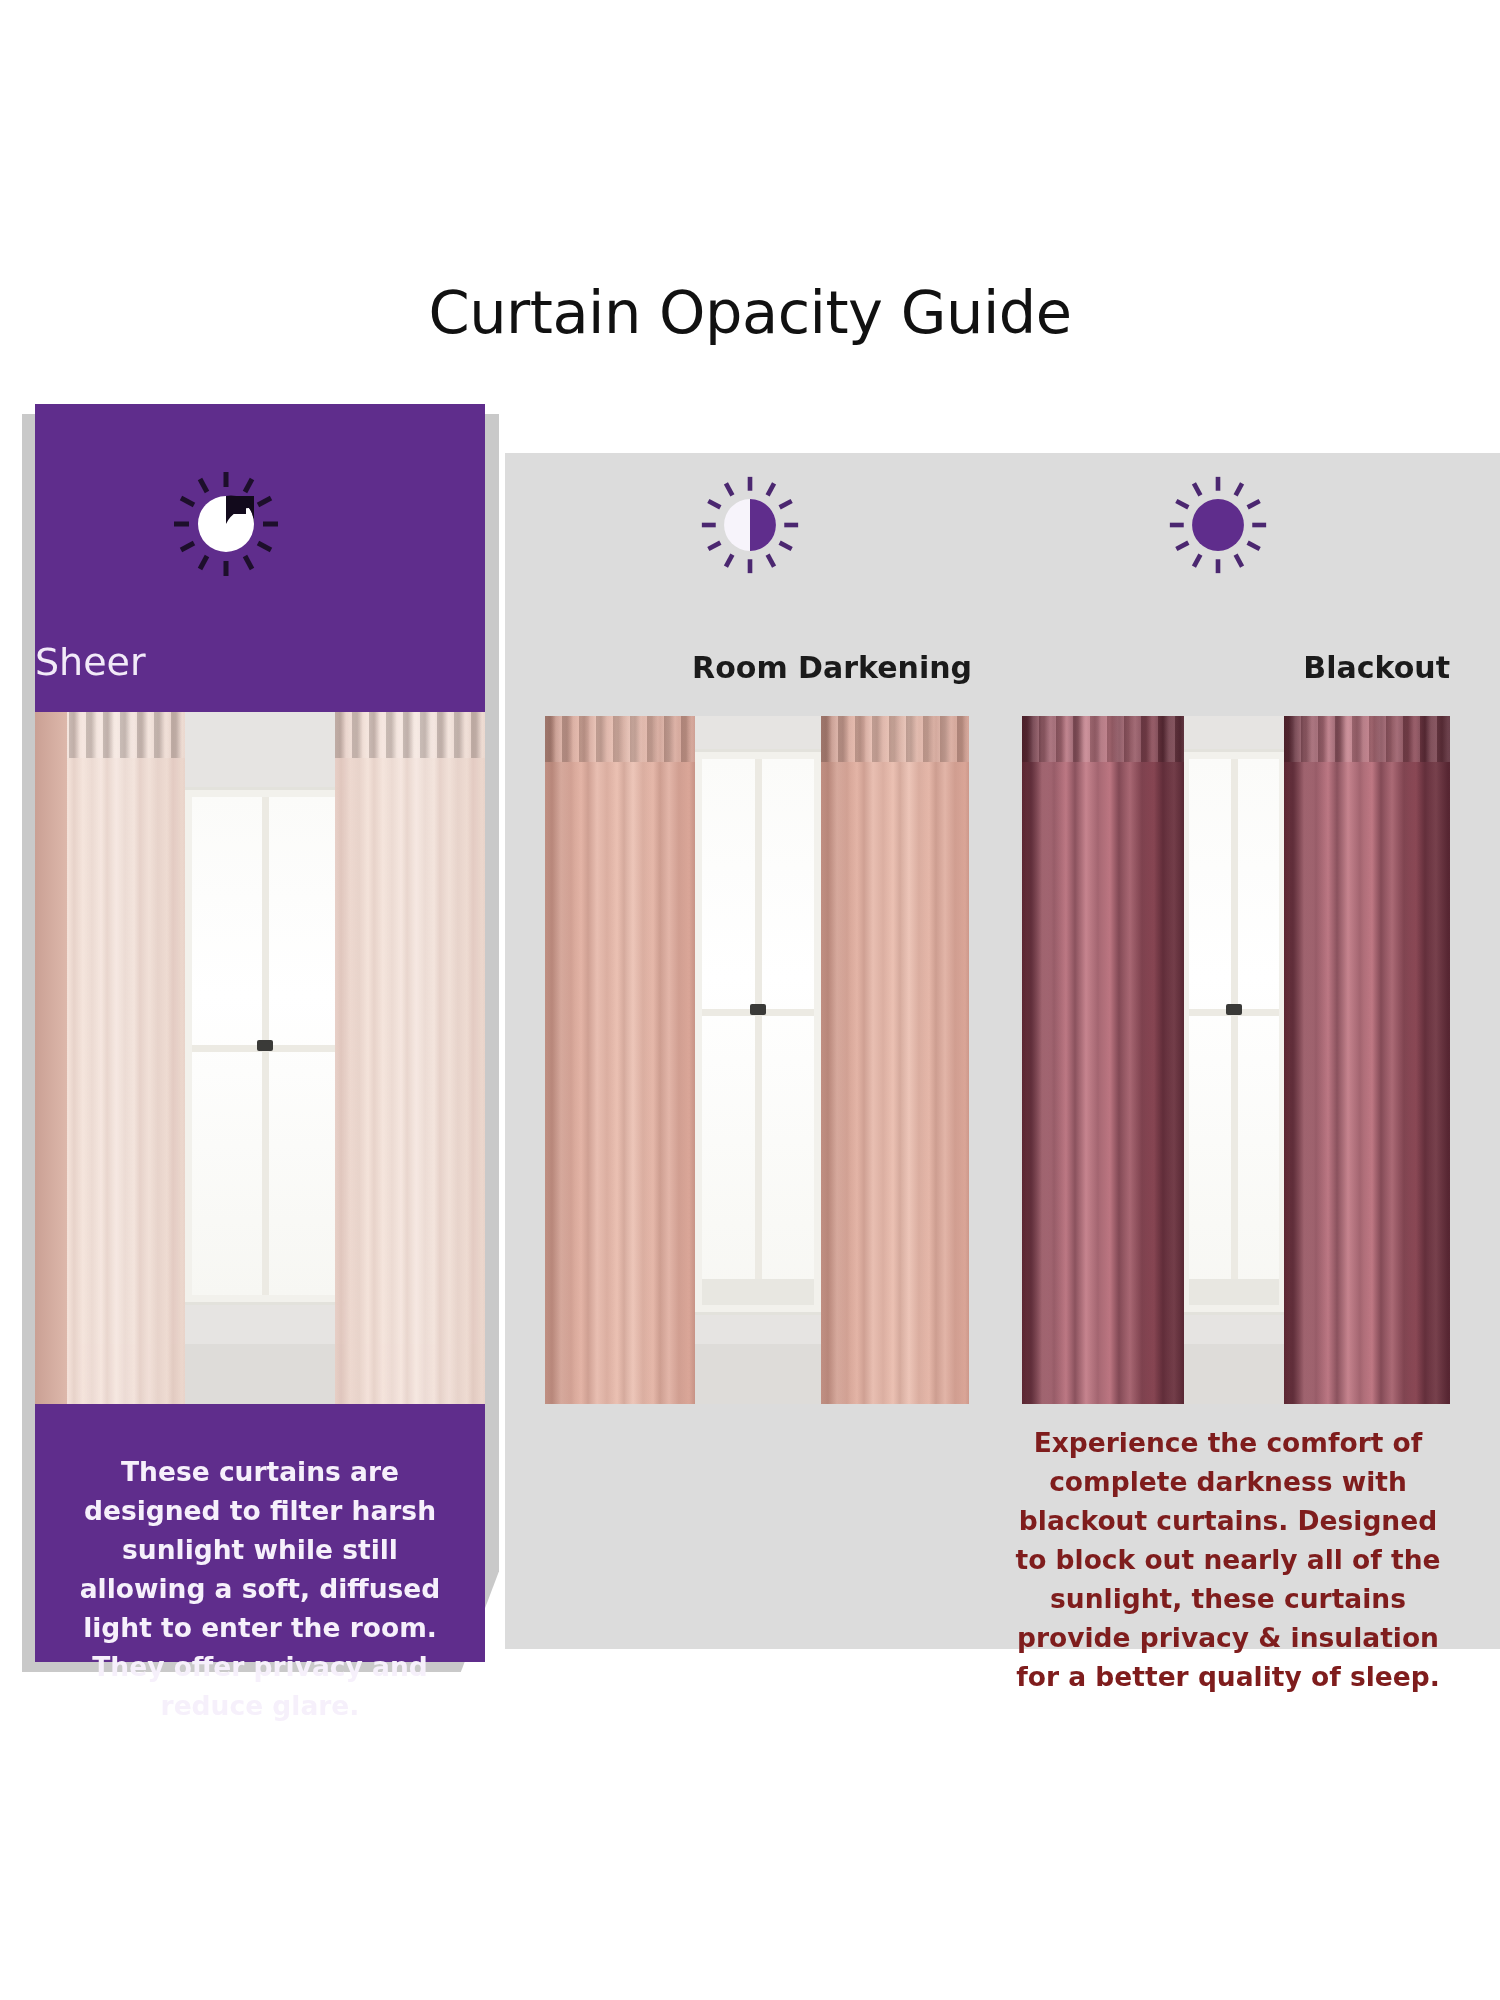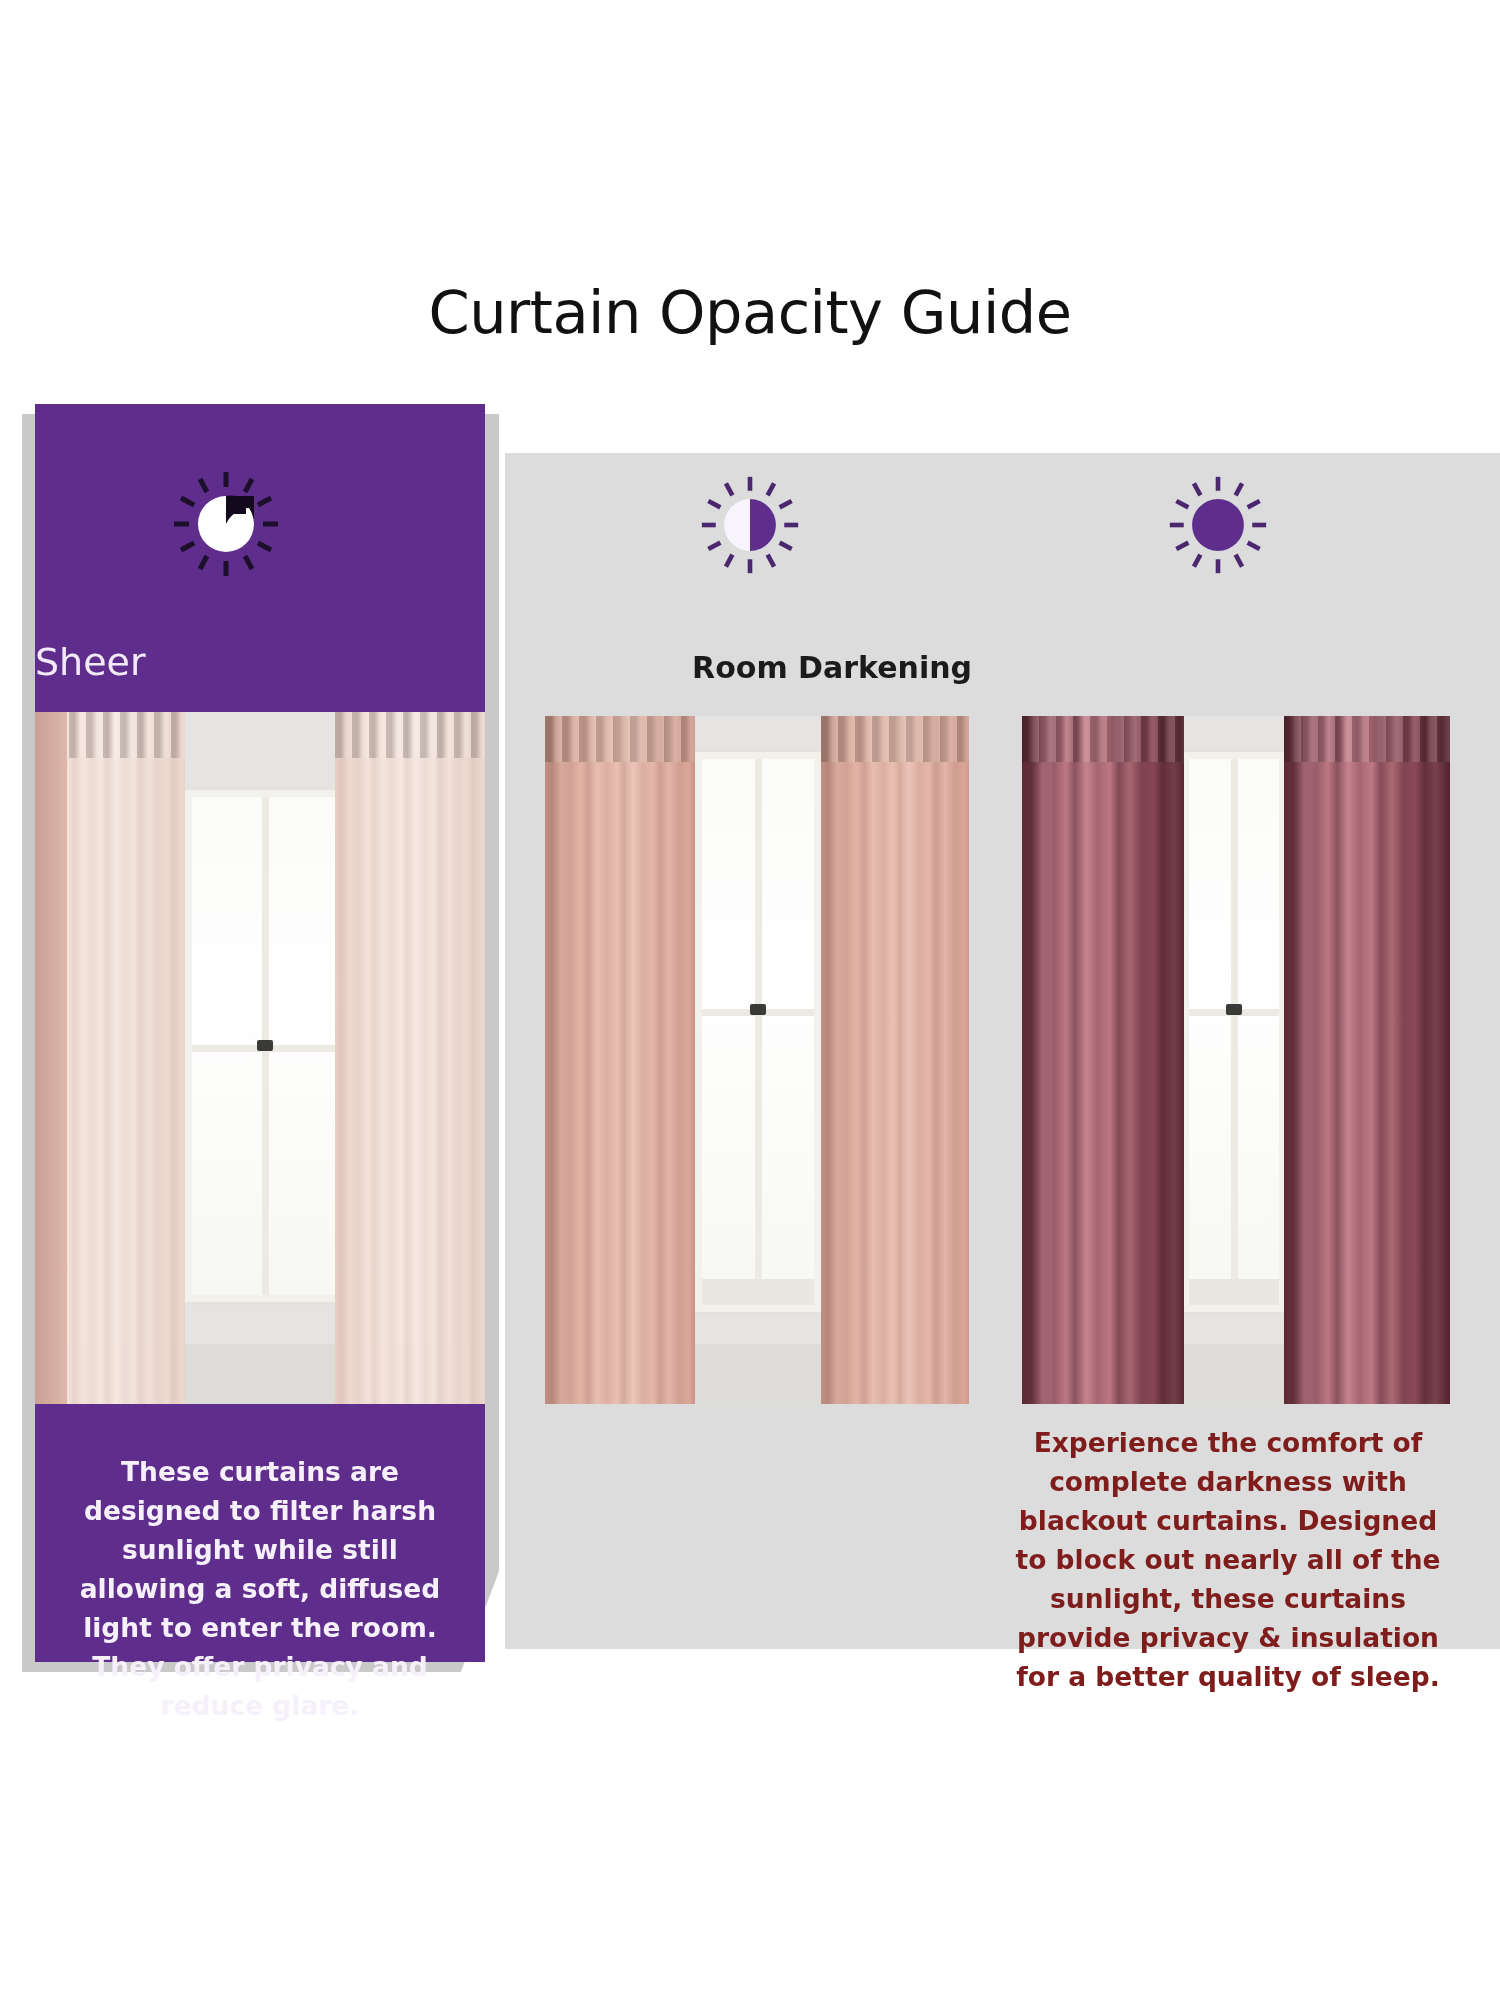--- a/index.html
+++ b/index.html
@@ -304,20 +304,21 @@
         <line x1="28" y1="99" x2="35" y2="86"></line>
         <line x1="9" y1="80" x2="22" y2="73"></line>
         <line x1="2" y1="54" x2="17" y2="54"></line>
         <line x1="9" y1="28" x2="22" y2="35"></line>
         <line x1="28" y1="9" x2="35" y2="22"></line>
       </g>
       <circle cx="54" cy="54" r="28" fill="#5f2d8c"></circle>
     </svg>
   </div>
 
+  <div class="col-head head-bo">Blackout</div>
 
   <div class="photo photo-bo">
     <div class="wall"></div>
     <div class="win win-bo">
       <div class="mullion-v"></div>
       <div class="mullion-h" style="top:250px"></div>
       <div class="latch" style="top:245px"></div>
       <div class="sill"></div>
     </div>
     <div class="floor"></div>

